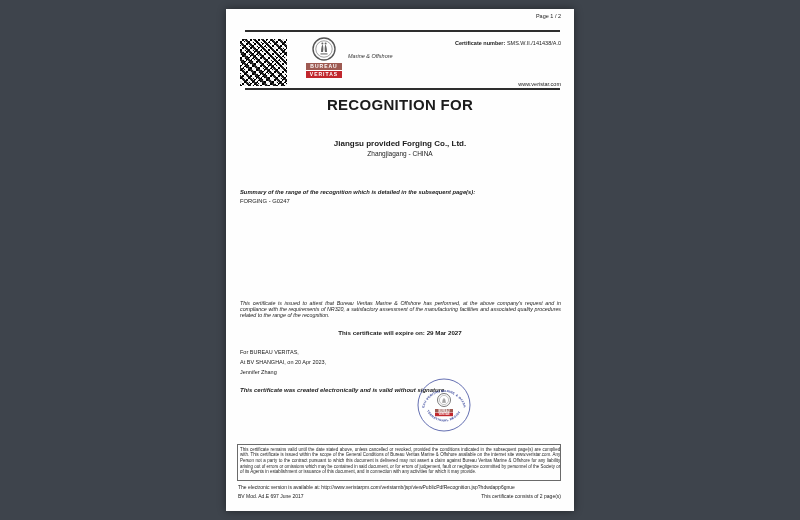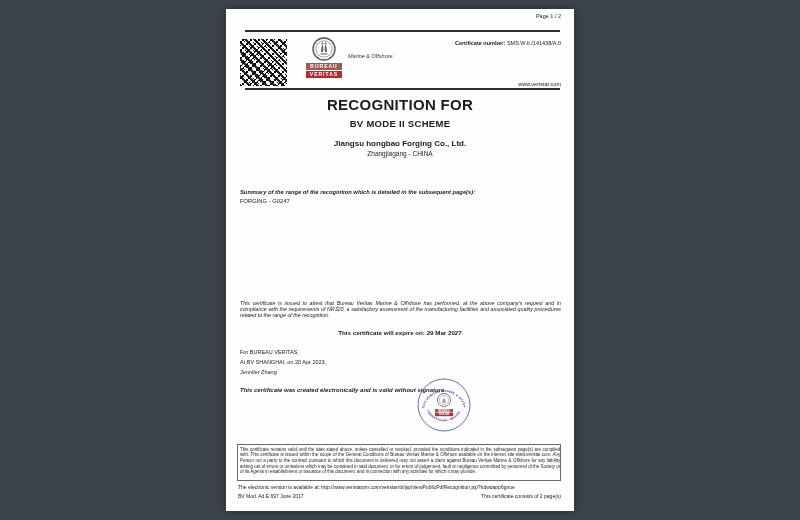--- a/index.html
+++ b/index.html
@@ -108,22 +108,21 @@
 
   <div class="t division">Marine &amp; Offshore</div>
 
   <div class="t certnum"><span class="b">Certificate number: </span><span>SMS.W.II./141438/A.0</span></div>
 
   <div class="t website">www.veristar.com</div>
 
   <div class="rule" style="top:79px"></div>
 
   <div class="t center title1">RECOGNITION FOR</div>
-  <div class="t center title2">BV MODE II SCHEME</div>
-  <div class="t center company">Jiangsu hongbao Forging Co., Ltd.</div>
+  <div class="t center company">Jiangsu provided Forging Co., Ltd.</div>
   <div class="t center location">Zhangjiagang - CHINA</div>
 
   <div class="t summary-label">Summary of the range of the recognition which is detailed in the subsequent page(s):</div>
   <div class="t summary-value">FORGING - G0247</div>
 
   <div class="attestation">This certificate is issued to attest that Bureau Veritas Marine &amp; Offshore has performed, at the above company's request and in compliance with the requirements of NR320, a satisfactory assessment of the manufacturing facilities and associated quality procedures related to the range of the recognition.</div>
   <div class="t center expiry">This certificate will expire on: 29 Mar 2027</div>
 
   <div class="t sig1">For BUREAU VERITAS,</div>
   <div class="t sig2">At BV SHANGHAI, on 20 Apr 2023,</div>

